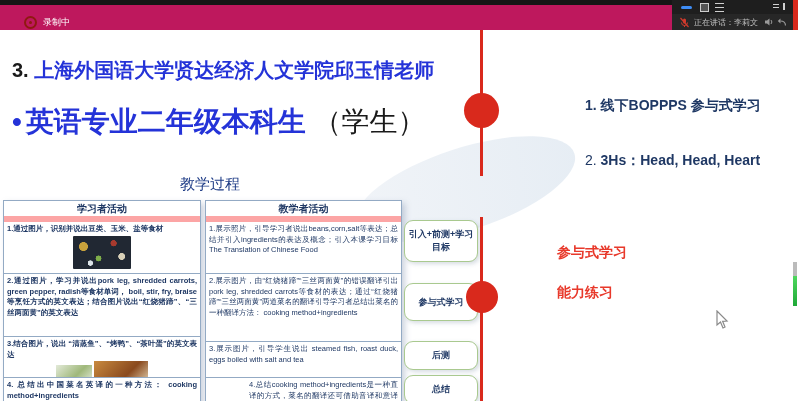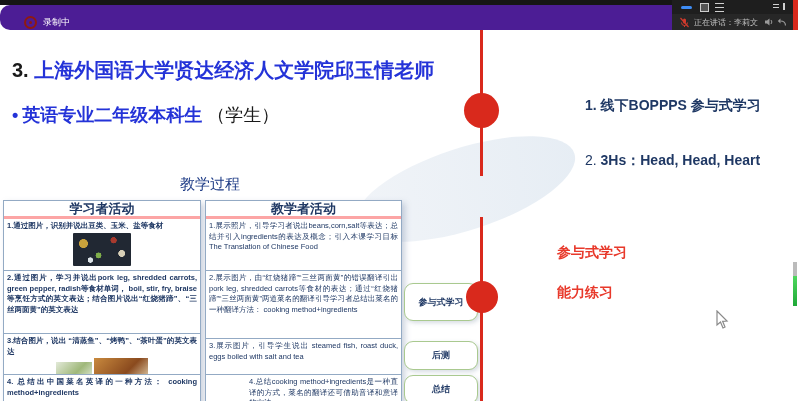--- a/index.html
+++ b/index.html
@@ -2,21 +2,21 @@
 <html><head>
 <meta charset="utf-8">
 <style>
   html,body{margin:0;padding:0;}
   #app{position:relative;width:798px;height:401px;background:#ffffff;overflow:hidden;
        font-family:"Liberation Sans","DejaVu Sans",sans-serif;}
   .abs{position:absolute;}
 
   
   .topbar-black{left:0;top:0;width:798px;height:5px;background:#161616;}
-  .topbar-red{left:0;top:5px;width:798px;height:25px;background:#4c1d95;border-radius:10px;}
+  .topbar-red{left:0;top:5px;width:798px;height:25px;background:#be185d;}
   .rec-wrap{left:24px;top:11px;display:flex;align-items:center;gap:6px;color:#ffffff;font-size:9px;}
   .rec-dot{width:9px;height:9px;border-radius:50%;border:2px solid #8f1a10;display:flex;align-items:center;justify-content:center;}
   .rec-dot i{display:block;width:3px;height:3px;border-radius:50%;background:#8f1a10;}
 
   
   .meet-panel{left:672px;top:0;width:121px;height:30px;background:#272727;}
   .meet-row1{position:absolute;left:0;top:0;width:121px;height:14px;background:#1e1e1e;}
   .min-bar{position:absolute;left:9px;top:6px;width:11px;height:3px;border-radius:2px;background:#3e8df5;}
   .restore-sq{position:absolute;left:28px;top:3px;width:7px;height:7px;border:1px solid #cfcfcf;background:#555;}
   .menu-ic{position:absolute;left:43px;top:3px;width:9px;height:7px;border-top:1px solid #cfcfcf;border-bottom:1px solid #cfcfcf;}
@@ -25,36 +25,36 @@
   .collapse-ic:before{content:"";position:absolute;left:0;top:1px;width:6px;height:1px;background:#cfcfcf;}
   .collapse-ic:after{content:"";position:absolute;left:0;top:4px;width:6px;height:1px;background:#cfcfcf;}
   .meet-row2{position:absolute;left:0;top:14px;width:121px;height:16px;display:flex;align-items:center;}
   .speak-text{color:#c0c0c0;font-size:8px;white-space:nowrap;}
   .red-edge{left:793px;top:0;width:5px;height:30px;background:#d9291c;}
 
   
   .slide-title{left:12px;top:57px;font-size:20px;font-weight:bold;white-space:nowrap;}
   .t-num{color:#1a1a1a;}
   .t-blue{color:#2433d8;}
-  .slide-sub{left:12px;top:103px;font-size:18px;white-space:nowrap;}
+  .slide-sub{left:12px;top:103px;font-size:28px;white-space:nowrap;}
   .s-bullet{color:#2433d8;font-weight:bold;margin-right:4px;}
   .s-strong{color:#2433d8;font-weight:bold;}
   .s-normal{color:#1a1a1a;}
   .section-title{left:140px;top:175px;width:140px;text-align:center;font-size:15px;font-weight:normal;color:#1c3a85;}
 
   
   .swoosh{left:350px;top:148px;width:230px;height:82px;background:linear-gradient(100deg,#f1f4f8,#e6edf4);
           border-radius:50%;transform:rotate(-18deg);}
 
   
   .tbl{background:#ffffff;border:1px solid #93aac4;box-shadow:3px 3px 6px rgba(110,130,160,.35);}
   .tbl-left{left:3px;top:200px;width:196px;height:201px;}
   .tbl-right{left:205px;top:200px;width:195px;height:201px;}
-  .tbl-head{height:15px;border-bottom:3px solid #fca5a5;display:flex;align-items:center;justify-content:center;
-            font-size:13px;font-weight:bold;color:#1f3864;font-family:Liberation Serif, serif;}
+  .tbl-head{height:15px;border-bottom:6px solid #fca5a5;display:flex;align-items:center;justify-content:center;
+            font-size:10px;font-weight:bold;color:#1f3864;font-family:Liberation Serif, serif;}
   .trow{border-bottom:1px solid #93aac4;padding:2px 3px;font-size:7.5px;line-height:10.5px;
         color:#1f3864;text-align:justify;overflow:hidden;box-sizing:border-box;}
   .trow:last-child{border-bottom:none;}
   .bold{font-weight:bold;}
   .lr1{height:52px;}.lr2{height:63px;}.lr3{height:41px;}.lr4{height:29px;}
   .rr1{height:52px;}.rr2{height:68px;}.rr3{height:36px;}.rr4{height:29px;margin-left:40px;}
 
   .img-dark{width:58px;height:33px;margin:1px auto 0;background-color:#212833;border-radius:1px;
     background-image:
       radial-gradient(circle at 18% 32%, #c8a23c 0 8%, transparent 9%),
@@ -188,20 +188,21 @@
       <div>2.展示图片，由“红烧猪蹄”“三丝两面黄”的错误翻译引出pork leg, shredded carrots等食材的表达；通过“红烧猪蹄”“三丝两面黄”两道菜名的翻译引导学习者总结出菜名的一种翻译方法： cooking method+ingredients</div>
     </div>
     <div class="trow rr3">
       <div>3.展示图片，引导学生说出 steamed fish, roast duck, eggs boiled with salt and tea</div>
     </div>
     <div class="trow rr4">
       <div>4.总结cooking method+ingredients是一种直译的方式，菜名的翻译还可借助音译和意译的方法。</div>
     </div>
   </div>
 
+  <div class="abs stage stage1">引入+前测+学习目标</div>
   <div class="abs stage stage2">参与式学习</div>
   <div class="abs stage stage3">后测</div>
   <div class="abs stage stage4">总结</div>
 
   <div class="abs red-line-a"></div>
   <div class="abs red-line-b"></div>
   <div class="abs red-circle-a"></div>
   <div class="abs red-circle-b"></div>
 
   <div class="abs note note1">1. 线下BOPPPS 参与式学习</div>

